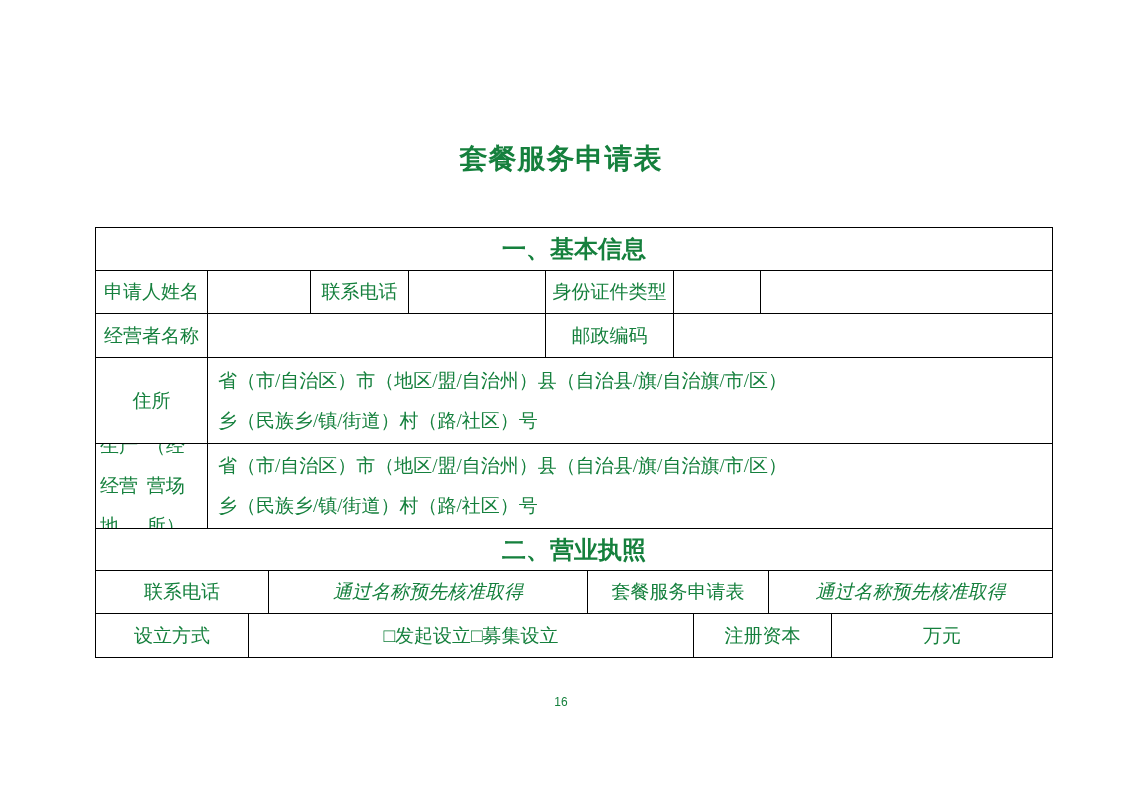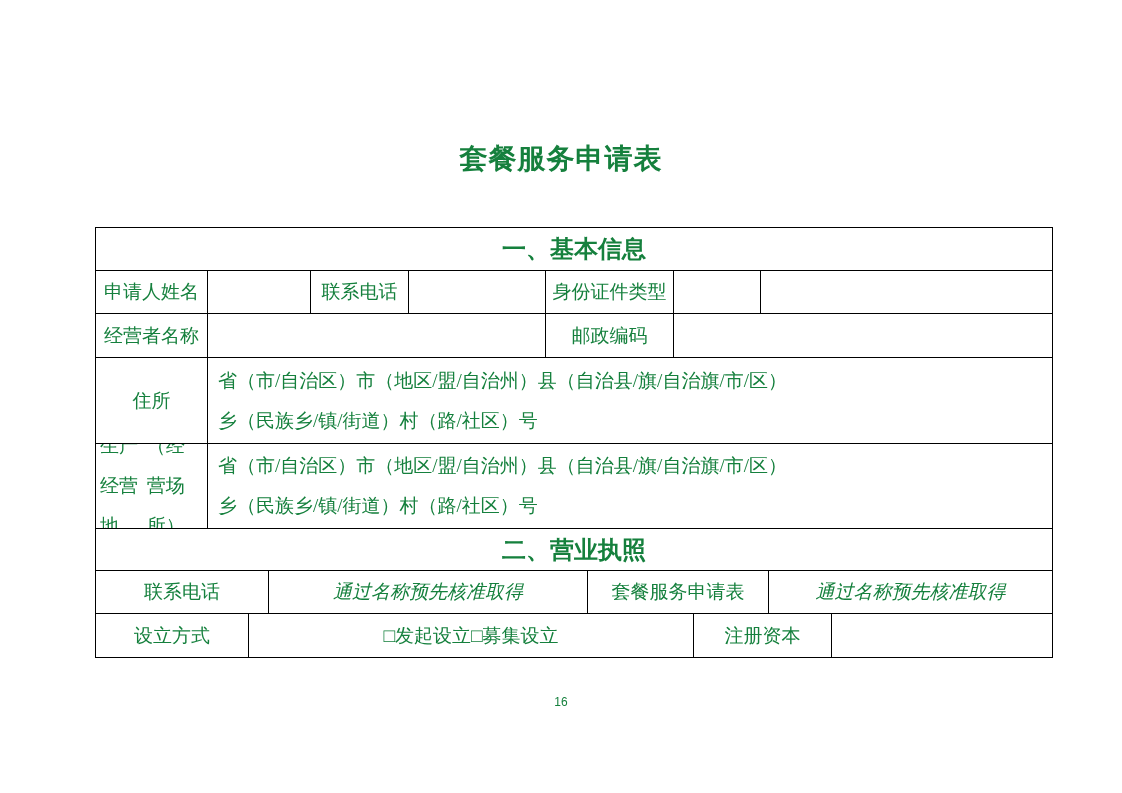--- a/index.html
+++ b/index.html
@@ -158,19 +158,20 @@
       <div class="cell last kai">通过名称预先核准取得</div>
     </div>
 
     <div class="row h43">
       <div class="cell w153">设立方式</div>
       <div class="cell w445">
         <span>□发起设立</span>
         <span>□募集设立</span>
       </div>
       <div class="cell w138">注册资本</div>
+      <div class="cell last">万元</div>
     </div>
 
   </div>
 
   <div class="page-number">16</div>
 
 </div>
 
 </body></html>

